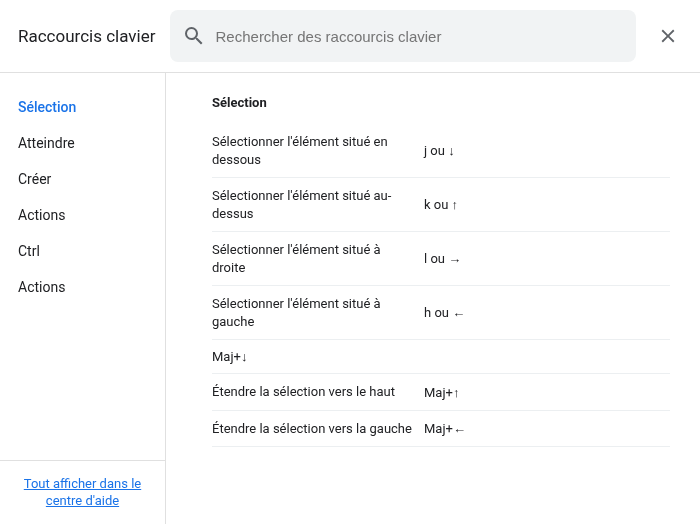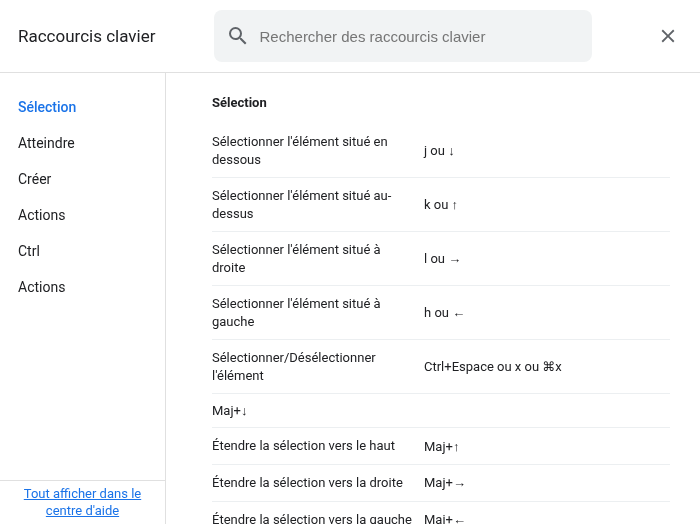--- a/index.html
+++ b/index.html
@@ -1,29 +1,29 @@
 <!DOCTYPE html>
 <html><head>
 <meta charset="utf-8">
 <style>
   * { box-sizing: border-box; margin: 0; padding: 0; }
   html, body { width: 700px; height: 524px; font-family: Roboto, Arial, sans-serif; background: #fff; color: #202124; overflow: hidden; }
-  .header { display: flex; align-items: center; height: 72px; padding: 0 12px 0 18px; gap: 44px; }
+  .header { display: flex; align-items: center; height: 72px; padding: 0 12px 0 18px; }
   .title { font-size: 17px; font-weight: 400; color: #202124; flex: 0 0 auto; margin-right: 14px; }
   .search-box { flex: 1; display: flex; align-items: center; background: #f1f3f4; border-radius: 8px; height: 52px; padding: 0 8px; margin-right: 12px; }
   .search-icon { width: 24px; height: 24px; color: #5f6368; margin: 0 10px 0 4px; }
   .search-input { flex: 1; border: none; outline: none; background: transparent; font-size: 15px; color: #5f6368; }
   .close-btn { width: 40px; height: 40px; display: flex; align-items: center; justify-content: center; color: #5f6368; cursor: pointer; border-radius: 50%; }
   .divider { height: 1px; background: #e0e0e0; width: 100%; }
   .body { display: flex; height: calc(524px - 72px - 1px); gap: 32px; }
   .sidebar { width: 166px; border-right: 1px solid #e0e0e0; position: relative; display: flex; flex-direction: column; }
   .nav { flex: 1; padding-top: 16px; }
   .nav-item { padding: 10px 18px; font-size: 14px; color: #202124; cursor: pointer; }
   .nav-item.active { color: #1a73e8; font-weight: 500; }
-  .footer-link { border-top: 1px solid #e0e0e0; text-align: center; padding: 4px 12px; }
+  .footer-link { border-top: 1px solid #e0e0e0; text-align: center; padding: 14px 12px; }
   .footer-link a { color: #1a73e8; font-size: 13px; text-decoration: underline; cursor: pointer; display: inline-block; line-height: 1.35; }
   .content { flex: 1; overflow-y: auto; padding: 22px 30px 0 14px; }
   .section-title { font-size: 13px; font-weight: 700; color: #202124; margin-bottom: 14px; }
   .row { display: flex; align-items: center; padding: 9px 0; border-bottom: 1px solid #eceff1; font-size: 13px; }
   .row-desc { flex: 0 0 212px; padding-right: 12px; line-height: 1.35; }
   .row-keys { flex: 1; color: #202124; }
   
   .content::-webkit-scrollbar { width: 0; }
 </style>
 </head>
@@ -73,33 +73,25 @@
         </div>
         <div class="row">
           <div class="row-desc">Sélectionner l'élément situé à droite</div>
           <div class="row-keys">l ou →</div>
         </div>
         <div class="row">
           <div class="row-desc">Sélectionner l'élément situé à gauche</div>
           <div class="row-keys">h ou ←</div>
         </div>
         <div class="row">
-          <div class="row-desc">Sélectionner/Désélectionner l'élément</div>
-          <div class="row-keys">Ctrl+Espace ou x ou ⌘x</div>
-        </div>
-        <div class="row">
           <div class="row-keys">Maj+↓</div>
         </div>
         <div class="row">
           <div class="row-desc">Étendre la sélection vers le haut</div>
           <div class="row-keys">Maj+↑</div>
-        </div>
-        <div class="row">
-          <div class="row-desc">Étendre la sélection vers la droite</div>
-          <div class="row-keys">Maj+→</div>
         </div>
         <div class="row">
           <div class="row-desc">Étendre la sélection vers la gauche</div>
           <div class="row-keys">Maj+←</div>
         </div>
       </div>
   </div>
 </div>
 
 </body></html>

